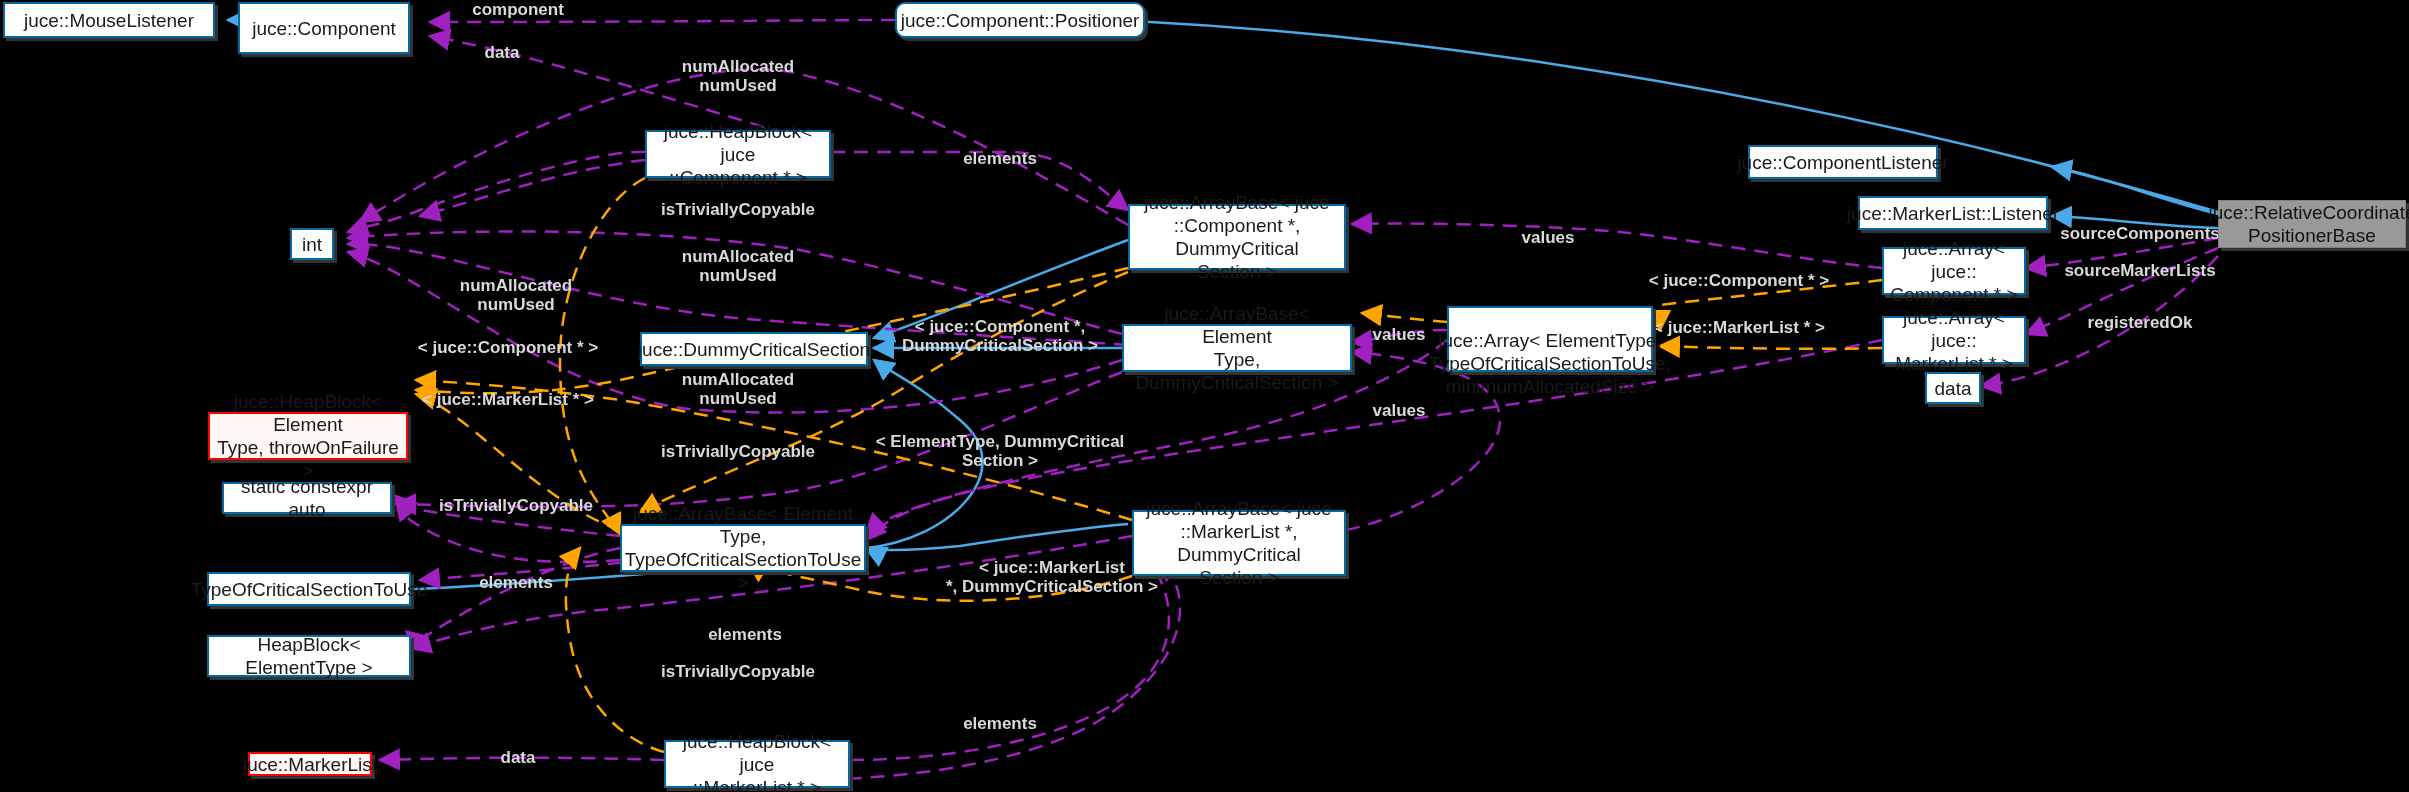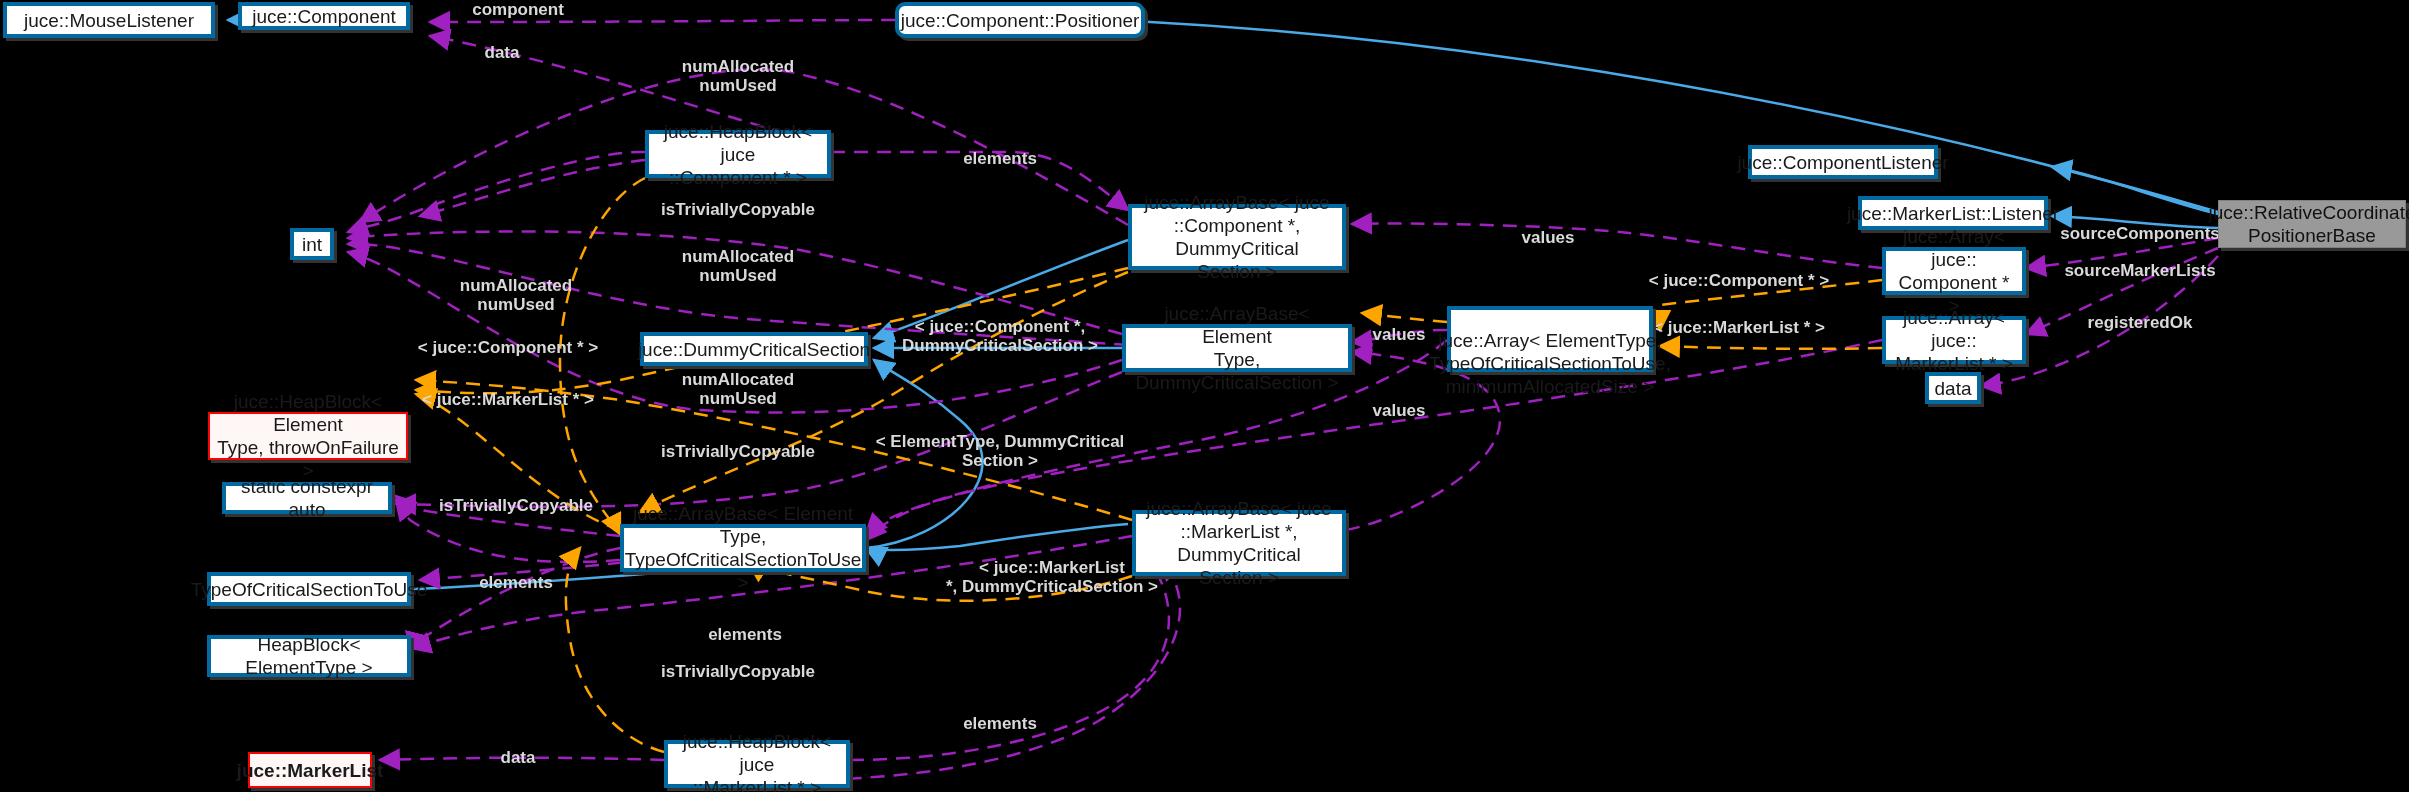--- a/index.html
+++ b/index.html
@@ -1,21 +1,21 @@
 <!DOCTYPE html>
 <html><head>
 <meta charset="utf-8">
 <style>
   html,body{margin:0;padding:0;background:#000;}
   body{width:2409px;height:792px;overflow:hidden;font-family:"Liberation Sans",sans-serif;}
   #stage{position:relative;width:2409px;height:792px;background:#000;}
   svg.edges{position:absolute;left:0;top:0;width:2409px;height:792px;overflow:visible;}
   .node{
     position:absolute;box-sizing:border-box;
-    background:#ffffff;border:4px solid #0369a1;
+    background:#ffffff;border:2px solid #0369a1;
     color:#1a1a1a;font-size:19px;line-height:23px;
     display:flex;align-items:center;justify-content:center;text-align:center;
     box-shadow:3px 3px 0 #333333;
     padding:2px 6px;z-index:5;
   }
   .node.red{border:2px solid #ff0000;background:#fff6f6;}
   .node.highlight{background:#999999;border:1px solid #808080;color:#111;}
   .elabel{
     position:absolute;color:#d9d9d9;font-size:17px;line-height:19px;
     text-align:center;white-space:pre;z-index:4;font-weight:bold;
@@ -93,21 +93,21 @@
       <path d="M620,530 C560,510 500,450 460,420 C440,405 424,396 416,394"></path>
       <path d="M1132,520 C1000,480 800,430 620,400 C520,386 450,382 416,380"></path>
       <path d="M1447,322 C1400,318 1380,315 1362,313"></path>
     </g>
   </svg>
 
   <div id="nodes-layer">
       <div class="node" style="left: 3px; top: 2px; width: 212px; height: 36px;">
         <span style="white-space: pre-line;">juce::MouseListener</span>
       </div>
-      <div class="node" style="left: 238px; top: 2px; width: 172px; height: 28px;">
+      <div class="node" style="left: 238px; top: 2px; width: 172px; height: 52px;">
         <span style="white-space: pre-line;">juce::Component</span>
       </div>
       <div class="node" style="left: 895px; top: 2px; width: 250px; height: 36px; border-radius: 10px;">
         <span style="white-space: pre-line;">juce::Component::Positioner</span>
       </div>
       <div class="node" style="left: 645px; top: 130px; width: 186px; height: 48px;">
         <span style="white-space: pre-line;">juce::HeapBlock&lt; juce
 ::Component * &gt;</span>
       </div>
       <div class="node" style="left: 290px; top: 228px; width: 44px; height: 32px;">
@@ -166,21 +166,21 @@
         <span style="white-space: pre-line;">TypeOfCriticalSectionToUse</span>
       </div>
       <div class="node" style="left: 1132px; top: 510px; width: 214px; height: 66px;">
         <span style="white-space: pre-line;">juce::ArrayBase&lt; juce
 ::MarkerList *, DummyCritical
 Section &gt;</span>
       </div>
       <div class="node" style="left: 207px; top: 635px; width: 204px; height: 42px;">
         <span style="white-space: pre-line;">HeapBlock&lt; ElementType &gt;</span>
       </div>
-      <div class="node red" style="left: 248px; top: 752px; width: 124px; height: 36px; font-weight: bold;">
+      <div class="node red" style="left: 248px; top: 752px; width: 124px; height: 24px;">
         <span style="white-space: pre-line;">juce::MarkerList</span>
       </div>
       <div class="node" style="left: 664px; top: 740px; width: 186px; height: 48px;">
         <span style="white-space: pre-line;">juce::HeapBlock&lt; juce
 ::MarkerList * &gt;</span>
       </div>
     </div>
   <div id="labels-layer">
       <div class="elabel" style="left: 518px; top: 0px;">component</div>
       <div class="elabel" style="left: 502px; top: 43px;">data</div>

